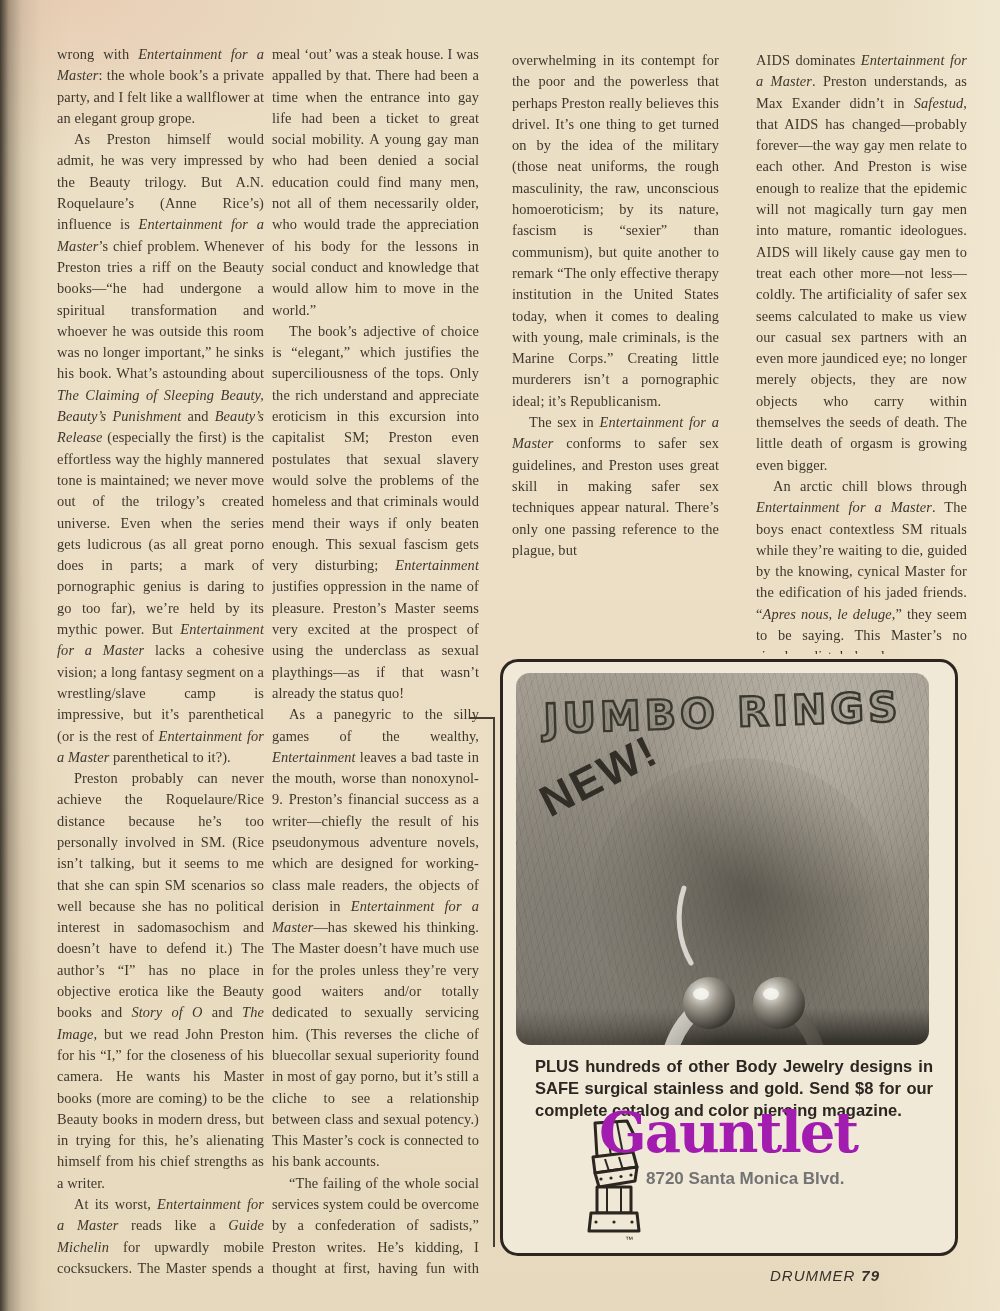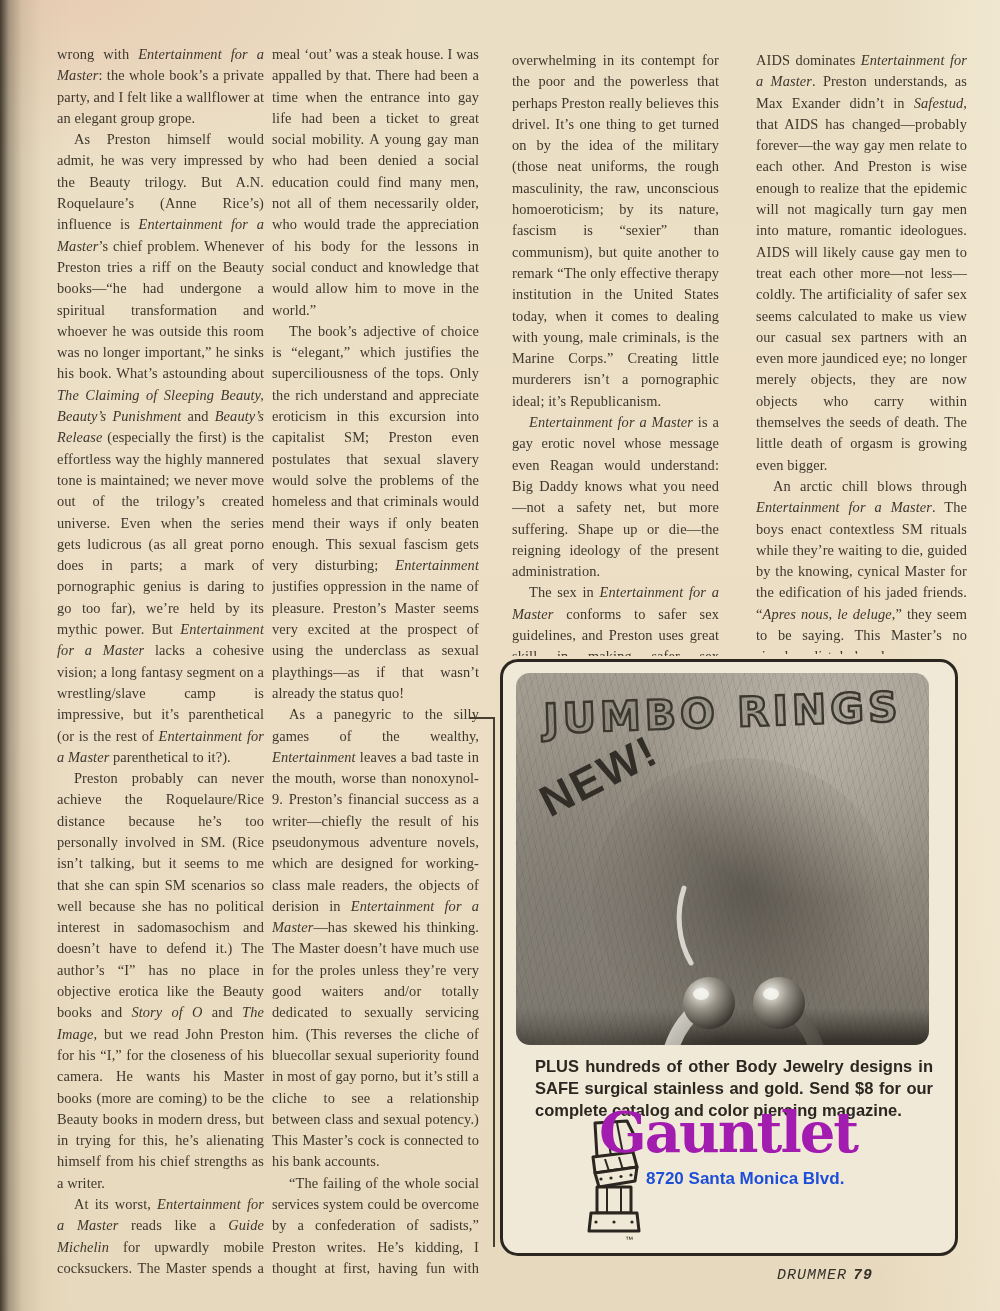--- a/index.html
+++ b/index.html
@@ -72,25 +72,25 @@
   .fist-icon{position:absolute;left:78px;top:12px;width:60px;height:118px;}
   .brand{
     position:absolute;left:96px;top:-8px;
     font-family:"DejaVu Serif", serif;font-weight:bold;
     font-size:56px;letter-spacing:-2px;color:#a21caf;
   }
   .tm{position:absolute;left:122px;top:128px;font-family:"Liberation Sans",sans-serif;font-size:8px;color:#2b2620;}
   .address{
     position:absolute;left:143px;top:60px;
     font-family:"Liberation Sans", sans-serif;font-weight:bold;
-    font-size:17px;line-height:1.45;color:#1d4ed8;
+    font-size:17px;line-height:1.45;color:#737373;
   }
   .folio{
     position:absolute;left:700px;top:1267px;width:250px;text-align:center;
-    font-family:Liberation Mono, monospace;font-style:italic;
+    font-family:Liberation Sans, sans-serif;font-style:italic;
     font-size:15px;letter-spacing:1px;color:#35302a;
   }
   .folio b{margin-left:6px;}
 </style>
 </head>
 <body>
 
 <div class="page">
 
   <div class="col" id="col1">
@@ -100,21 +100,20 @@
       <p class="indent">At its worst, <i>Entertainment for a Master</i> reads like a <i>Guide Michelin</i> for upwardly mobile cocksuckers. The Master spends a good deal of time critiquing hotels and restaurants and criticizing those of us who don’t get hard-ons around money: “In fact, it appeared he’d never been to a fine restaurant of any kind anywhere. His concept of a</p>
     </div>
   <div class="col" id="col2">
       <p>meal ‘out’ was a steak house. I was appalled by that. There had been a time when the entrance into gay life had been a ticket to great social mobility. A young gay man who had been denied a social education could find many men, not all of them necessarily older, who would trade the appreciation of his body for the lessons in social conduct and knowledge that would allow him to move in the world.”</p>
       <p class="indent">The book’s adjective of choice is “elegant,” which justifies the superciliousness of the tops. Only the rich understand and appreciate eroticism in this excursion into capitalist SM; Preston even postulates that sexual slavery would solve the problems of the homeless and that criminals would mend their ways if only beaten enough. This sexual fascism gets very disturbing; <i>Entertainment</i> justifies oppression in the name of pleasure. Preston’s Master seems very excited at the prospect of using the underclass as sexual playthings—as if that wasn’t already the status quo!</p>
       <p class="indent">As a panegyric to the silly games of the wealthy, <i>Entertainment</i> leaves a bad taste in the mouth, worse than nonoxynol-9. Preston’s financial success as a writer—chiefly the result of his pseudonymous adventure novels, which are designed for working-class male readers, the objects of derision in <i>Entertainment for a Master</i>—has skewed his thinking. The Master doesn’t have much use for the proles unless they’re very good waiters and/or totally dedicated to sexually servicing him. (This reverses the cliche of bluecollar sexual superiority found in most of gay porno, but it’s still a cliche to see a relationship between class and sexual potency.) This Master’s cock is connected to his bank accounts.</p>
       <p class="indent">“The failing of the whole social services system could be overcome by a confederation of sadists,” Preston writes. He’s kidding, I thought at first, having fun with attitude. But the atmosphere of  is so heady with decadent aristocracy (with the emphasis placed on the aristocracy, their “nobility,” not on the decadence), so</p>
     </div>
   <div class="col" id="col3">
       <p>overwhelming in its contempt for the poor and the powerless that perhaps Preston really believes this drivel. It’s one thing to get turned on by the idea of the military (those neat uniforms, the rough masculinity, the raw, unconscious homoeroticism; by its nature, fascism is “sexier” than communism), but quite another to remark “The only effective therapy institution in the United States today, when it comes to dealing with young, male criminals, is the Marine Corps.” Creating little murderers isn’t a pornographic ideal; it’s Republicanism.</p>
-      <p class="indent"><i>Entertainment for a Master</i> is a gay erotic novel whose message even Reagan would understand: Big Daddy knows what you need—not a safety net, but more suffering. Shape up or die—the reigning ideology of the present administration.</p>
       <p class="indent">The sex in <i>Entertainment for a Master</i> conforms to safer sex guidelines, and Preston uses great skill in making safer sex techniques appear natural. There’s only one passing reference to the plague, but</p>
     </div>
   <div class="col" id="col4">
       <p>AIDS dominates <i>Entertainment for a Master</i>. Preston understands, as Max Exander didn’t in <i>Safestud</i>, that AIDS has changed—probably forever—the way gay men relate to each other. And Preston is wise enough to realize that the epidemic will not magically turn gay men into mature, romantic ideologues. AIDS will likely cause gay men to treat each other more—not less—coldly. The artificiality of safer sex seems calculated to make us view our casual sex partners with an even more jaundiced eye; no longer merely objects, they are now objects who carry within themselves the seeds of death. The little death of orgasm is growing even bigger.</p>
       <p class="indent">An arctic chill blows through <i>Entertainment for a Master</i>. The boys enact contextless SM rituals while they’re waiting to die, guided by the knowing, cynical Master for the edification of his jaded friends. “<i>Apres nous, le deluge</i>,” they seem to be saying. This Master’s no simple sadist; he’s a demon.</p>
     </div>
 
   <div class="rule-tick"></div>
   <div class="rule-v"></div>
 

